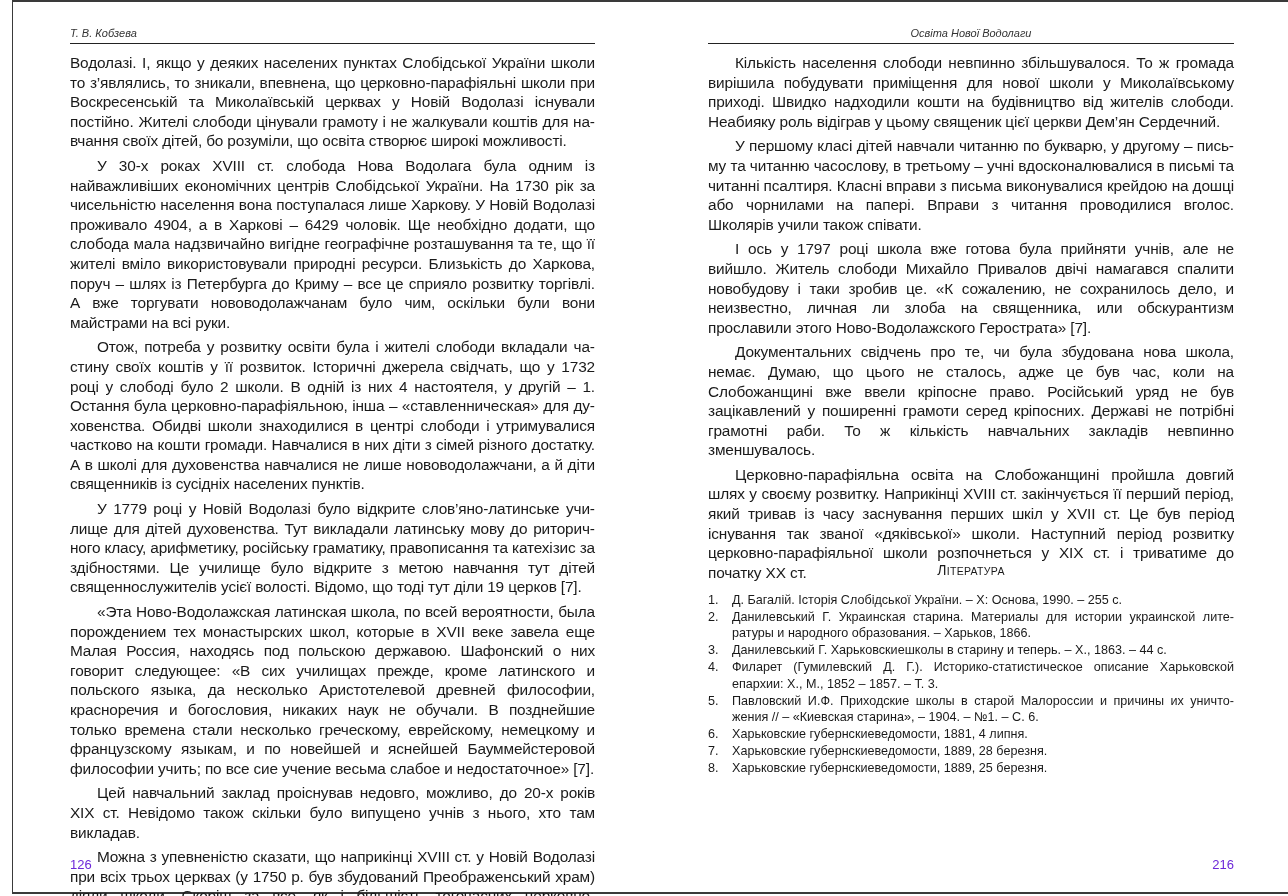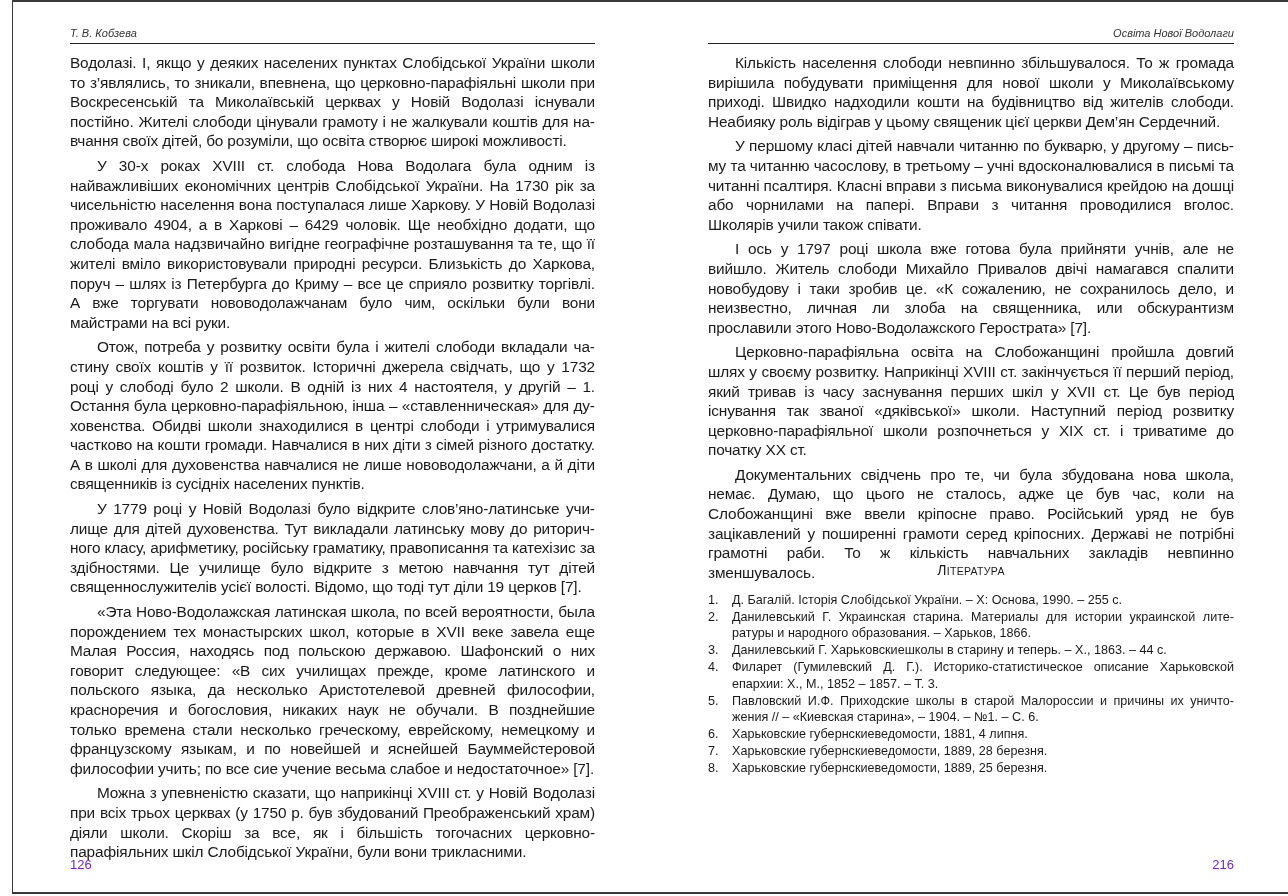--- a/index.html
+++ b/index.html
@@ -19,21 +19,21 @@
   .page {
     position: absolute; top: 0; height: 100%;
   }
   .page.left { left: 57px; width: 525px; }
   .page.right { left: 695px; width: 526px; }
   .running-head {
     position: absolute; top: 24px; left: 0; right: 0;
     font-size: 11px; font-style: italic; color: #333;
     line-height: 14px;
   }
-  .page.right .running-head { text-align: right; }
+  .page.right .running-head { text-align: center; }
   .head-rule {
     position: absolute; top: 41px; left: 0; right: 0;
     height: 0; border-top: 1px solid #222;
   }
   .body-text {
     position: absolute; top: 51px; left: 0; right: 0;
     font-size: 15.4px; line-height: 19.6px;
     text-align: justify; letter-spacing: -0.15px;
   }
   .body-text p {
@@ -72,34 +72,35 @@
 
   <div class="page left">
     <div class="running-head">Т. В. Кобзева</div>
     <div class="head-rule"></div>
     <div class="body-text">
       <p class="cont">Водолазі. І, якщо у деяких населених пунктах Слобідської України шко­ли то з’являлись, то зникали, впевнена, що церковно-парафіяльні школи при Воскресенській та Миколаївській церквах у Новій Водолазі існували постійно. Жителі слободи цінували грамоту і не жалкували коштів для на­вчання своїх дітей, бо розуміли, що освіта створює широкі можливості.</p>
       <p>У 30-х роках XVIII ст. слобода Нова Водолага була одним із найважливіших економічних центрів Слобідської України. На 1730 рік за чисельністю насе­лення вона поступалася лише Харкову. У Новій Водолазі проживало 4904, а в Харкові – 6429 чоловік. Ще необхідно додати, що слобода мала над­звичайно вигідне географічне розташування та те, що її жителі вміло ви­користовували природні ресурси. Близькість до Харкова, поруч – шлях із Петербурга до Криму – все це сприяло розвитку торгівлі. А вже торгувати нововодолажчанам було чим, оскільки були вони майстрами на всі руки.</p>
       <p>Отож, потреба у розвитку освіти була і жителі слободи вкладали ча­стину своїх коштів у її розвиток. Історичні джерела свідчать, що у 1732 році у слободі було 2 школи. В одній із них 4 настоятеля, у другій – 1. Остання була церковно-парафіяльною, інша – «ставленническая» для ду­ховенства. Обидві школи знаходилися в центрі слободи і утримувалися частково на кошти громади. Навчалися в них діти з сімей різного достатку. А в школі для духовенства навчалися не лише нововодолажчани, а й діти священників із сусідніх населених пунктів.</p>
       <p>У 1779 році у Новій Водолазі було відкрите слов’яно-латинське учи­лище для дітей духовенства. Тут викладали латинську мову до риторич­ного класу, арифметику, російську граматику, правописання та катехізис за здібностями. Це училище було відкрите з метою навчання тут дітей священнослужителів усієї волості. Відомо, що тоді тут діли 19 церков [7].</p>
       <p>«Эта Ново-Водолажская латинская школа, по всей вероятности, была порождением тех монастырских школ, которые в XVII веке завела еще Ма­лая Россия, находясь под польскою державою. Шафонский о них говорит следующее: «В сих училищах прежде, кроме латинского и польского язы­ка, да несколько Аристотелевой древней философии, красноречия и бо­гословия, никаких наук не обучали. В позднейшие только времена стали несколько греческому, еврейскому, немецкому и французскому языкам, и по новейшей и яснейшей Бауммейстеровой философии учить; по все сие учение весьма слабое и недостаточное» [7].</p>
+      <p>Цей навчальний заклад проіснував недовго, можливо, до 20-х років XIX ст. Невідомо також скільки було випущено учнів з нього, хто там викладав.</p>
       <p>Можна з упевненістю сказати, що наприкінці XVIII ст. у Новій Водолазі при всіх трьох церквах (у 1750 р. був збудований Преображенський храм) діяли школи. Скоріш за все, як і більшість тогочасних церковно-парафіяльних шкіл Слобідської України, були вони трикласними.</p>
     </div>
     <div class="page-num">126</div>
   </div>
 
   <div class="page right">
     <div class="running-head">Освіта Нової Водолаги</div>
     <div class="head-rule"></div>
     <div class="body-text">
       <p>Кількість населення слободи невпинно збільшувалося. То ж грома­да вирішила побудувати приміщення для нової школи у Миколаївському приході. Швидко надходили кошти на будівництво від жителів слободи. Не­абияку роль відіграв у цьому священик цієї церкви Дем’ян Сердечний.</p>
       <p>У першому класі дітей навчали читанню по букварю, у другому – пись­му та читанню часослову, в третьому – учні вдосконалювалися в письмі та читанні псалтиря. Класні вправи з письма виконувалися крейдою на дошці або чорнилами на папері. Вправи з читання проводилися вголос. Школярів учили також співати.</p>
       <p>І ось у 1797 році школа вже готова була прийняти учнів, але не вийшло. Житель слободи Михайло Привалов двічі намагався спалити новобудову і таки зробив це. «К сожалению, не сохранилось дело, и неизвестно, личная ли злоба на священника, или обскурантизм прославили этого Ново-Водо­лажского Герострата» [7].</p>
+      <p>Документальних свідчень про те, чи була збудована нова школа, немає. Думаю, що цього не сталось, адже це був час, коли на Слобожанщині вже ввели кріпосне право. Російський уряд не був зацікавлений у поширенні грамоти серед кріпосних. Державі не потрібні грамотні раби. То ж кількість навчальних закладів невпинно зменшувалось.</p>
       <p>Церковно-парафіяльна освіта на Слобожанщині пройшла довгий шлях у своєму розвитку. Наприкінці XVIII ст. закінчується її перший період, який тривав із часу заснування перших шкіл у XVII ст. Це був період існування так званої «дяківської» школи. Наступний період розвитку церковно-парафіяльної школи розпочнеться у XIX ст. і триватиме до початку XX ст.</p>
-      <p>Документальних свідчень про те, чи була збудована нова школа, немає. Думаю, що цього не сталось, адже це був час, коли на Слобожанщині вже ввели кріпосне право. Російський уряд не був зацікавлений у поширенні грамоти серед кріпосних. Державі не потрібні грамотні раби. То ж кількість навчальних закладів невпинно зменшувалось.</p>
     </div>
 
     <div class="lit-title"><span class="cap">Л</span><span class="sc">ітература</span></div>
 
     <ol class="refs">
       <li><span class="num">1.</span><span>Д. Багалій. Історія Слобідської України. – Х: Основа, 1990. – 255 с.</span></li>
       <li><span class="num">2.</span><span>Данилевський Г. Украинская старина. Материалы для истории украинской лите­ратуры и народного образования. – Харьков, 1866.</span></li>
       <li><span class="num">3.</span><span>Данилевський Г. Харьковскиешколы в старину и теперь. – Х., 1863. – 44 с.</span></li>
       <li><span class="num">4.</span><span>Филарет (Гумилевский Д. Г.). Историко-статистическое описание Харьковской епархии: Х., М., 1852 – 1857. – Т. 3.</span></li>
       <li><span class="num">5.</span><span>Павловский И.Ф. Приходские школы в старой Малороссии и причины их уничто­жения // – «Киевская старина», – 1904. – №1. – С. 6.</span></li>

